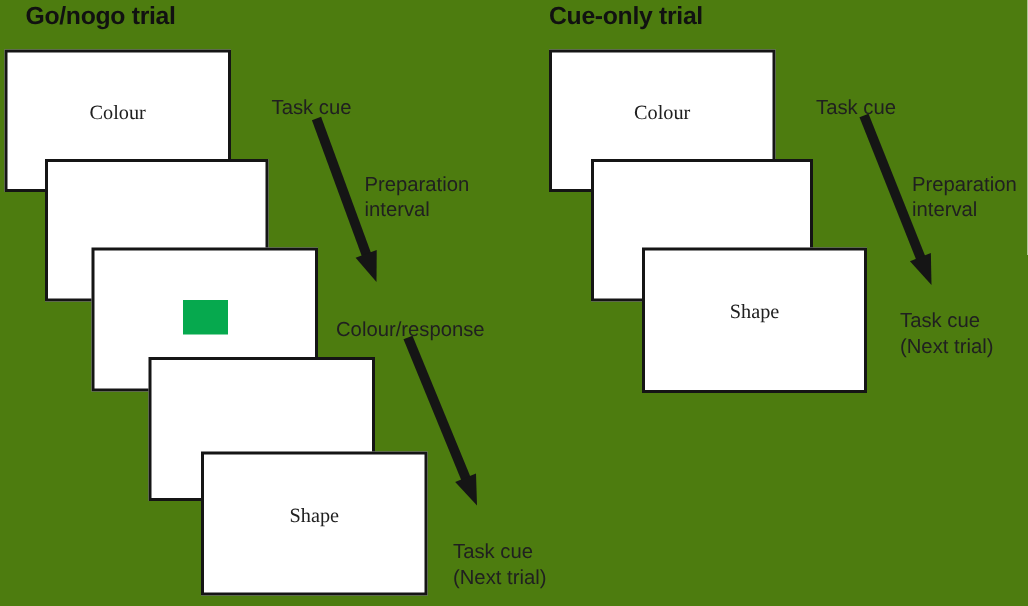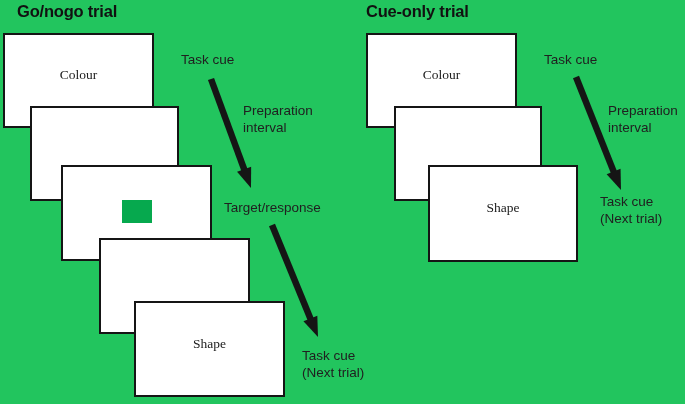--- a/index.html
+++ b/index.html
@@ -7,21 +7,21 @@
     padding: 0;
     background: #ffffff;
   }
   body {
     font-family: "Liberation Sans", sans-serif;
   }
   #figure {
     position: relative;
     width: 685px;
     height: 404px;
-    background: #22c55e;
+    background: #4d7c0f;
     overflow: hidden;
   }
   .panel {
     position: absolute;
     top: 0;
     height: 404px;
   }
   .panel-title {
     position: absolute;
     font-size: 16.5px;
@@ -49,20 +49,21 @@
   .target-square {
     position: absolute;
     background: #06A94E;
   }
   .annot {
     position: absolute;
     font-size: 13.5px;
     color: #202020;
     line-height: 17px;
     white-space: nowrap;
+    margin-top: 12px;
   }
   .arrow-layer {
     position: absolute;
     left: 0;
     top: 0;
     width: 685px;
     height: 404px;
     pointer-events: none;
     overflow: visible;
   }
@@ -100,21 +101,21 @@
       </div>
       <div class="target-square" style="left: 122px; top: 200px; width: 30px; height: 23px; background: rgb(6, 169, 78); z-index: 40;"></div>
       <div class="annot" style="left: 181px; top: 51px; color: rgb(32, 32, 32); z-index: 60;">
         <div>Task cue</div>
       </div>
       <div class="annot" style="left: 243px; top: 102px; color: rgb(32, 32, 32); z-index: 60;">
         <div>Preparation</div>
         <div>interval</div>
       </div>
       <div class="annot" style="left: 224px; top: 199px; color: rgb(32, 32, 32); z-index: 60;">
-        <div>Target/response</div>
+        <div>Colour/response</div>
       </div>
       <div class="annot" style="left: 302px; top: 347px; color: rgb(32, 32, 32); z-index: 60;">
         <div>Task cue</div>
         <div>(Next trial)</div>
       </div>
     </div>
   <div class="panel" id="panel-cue-only">
       <div class="panel-title" style="left: 366px; top: 2px;">Cue-only trial</div>
       <div class="screen" style="left: 366px; top: 33px; width: 151px; height: 95px; z-index: 10; border-color: rgb(21, 21, 21);">
         <div class="screen-label" style="top: 32px; color: rgb(32, 32, 32);">Colour</div>

